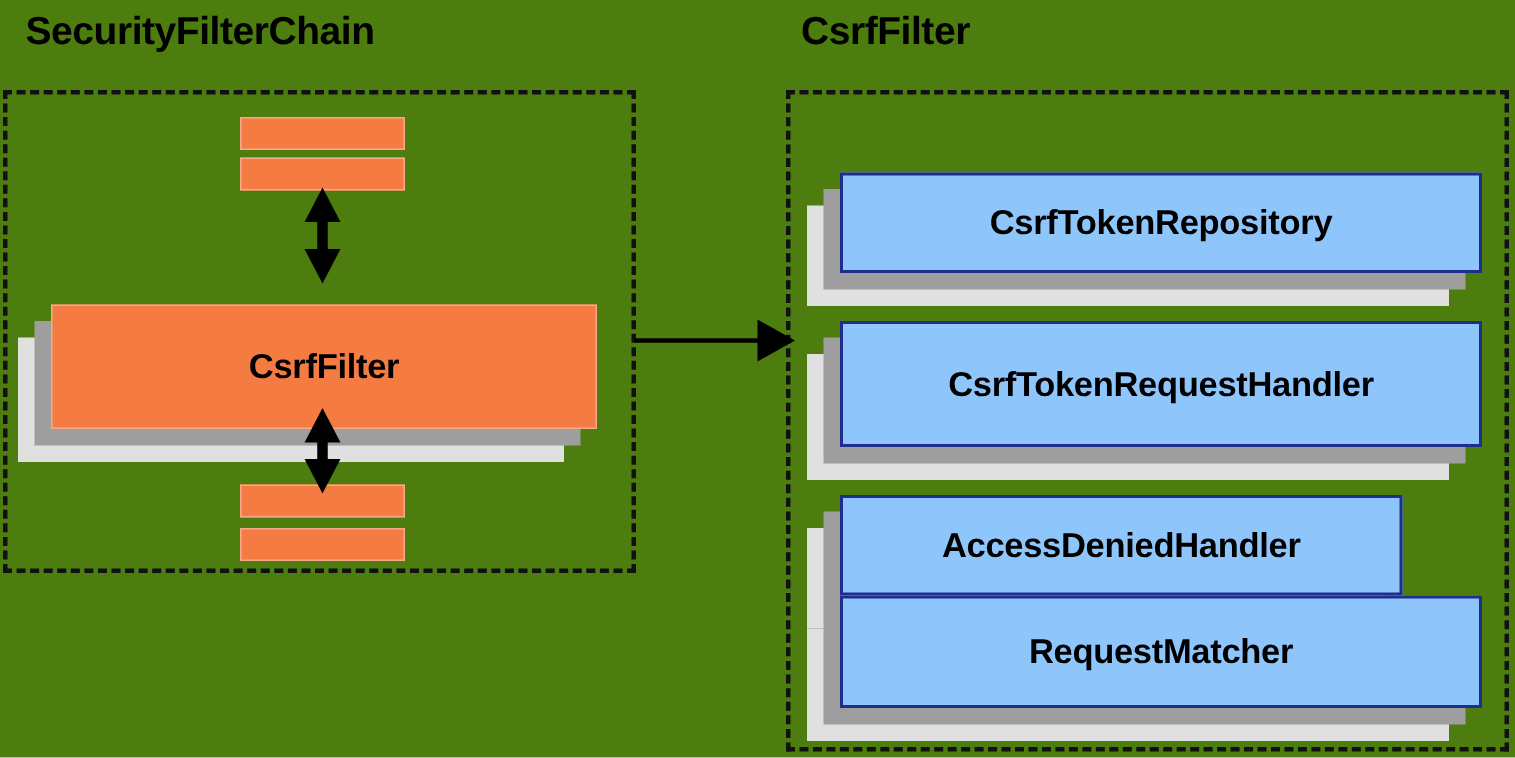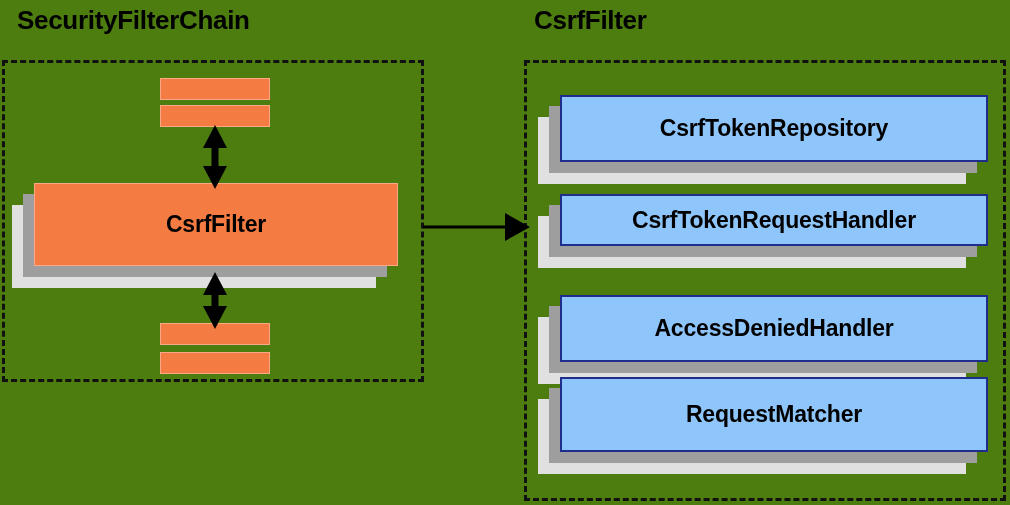--- a/index.html
+++ b/index.html
@@ -35,20 +35,21 @@
     box-sizing: border-box;
     background: transparent;
   }
   #panel-left  { left: 2px;   top: 60px; width: 422px; height: 322px; }
   #panel-right { left: 524px; top: 60px; width: 482px; height: 441px; }
 
   
   .node {
     position: absolute;
     box-sizing: border-box;
+    margin-top: 20px;
   }
   .node .shadow-far,
   .node .shadow-near {
     position: absolute;
     left: 0; top: 0;
     width: 100%; height: 100%;
     box-sizing: border-box;
   }
   .node .shadow-far  { background: #e0e0e0; transform: translate(-22px, 22px); }
   .node .shadow-near { background: #9e9e9e; transform: translate(-11px, 11px); }
@@ -118,27 +119,27 @@
   <div class="slab" style="left:160px; top:352px; width:110px; height:22px;"></div>
 
   <div class="dashed-box" id="panel-right"></div>
 
   <div class="node blue" style="left:560px; top:95px; width:428px; height:67px;">
     <div class="shadow-far"></div>
     <div class="shadow-near"></div>
     <div class="face">CsrfTokenRepository</div>
   </div>
 
-  <div class="node blue" style="left:560px; top:194px; width:428px; height:52px;text-align:right;">
+  <div class="node blue" style="left:560px; top:194px; width:428px; height:84px;text-align:right;">
     <div class="shadow-far"></div>
     <div class="shadow-near"></div>
     <div class="face">CsrfTokenRequestHandler</div>
   </div>
 
-  <div class="node blue" style="left:560px; top:295px; width:428px; height:67px;">
+  <div class="node blue" style="left:560px; top:310px; width:375px; height:67px;">
     <div class="shadow-far"></div>
     <div class="shadow-near"></div>
     <div class="face">AccessDeniedHandler</div>
   </div>
 
   <div class="node blue" style="left:560px; top:377px; width:428px; height:75px;">
     <div class="shadow-far"></div>
     <div class="shadow-near"></div>
     <div class="face">RequestMatcher</div>
   </div>

